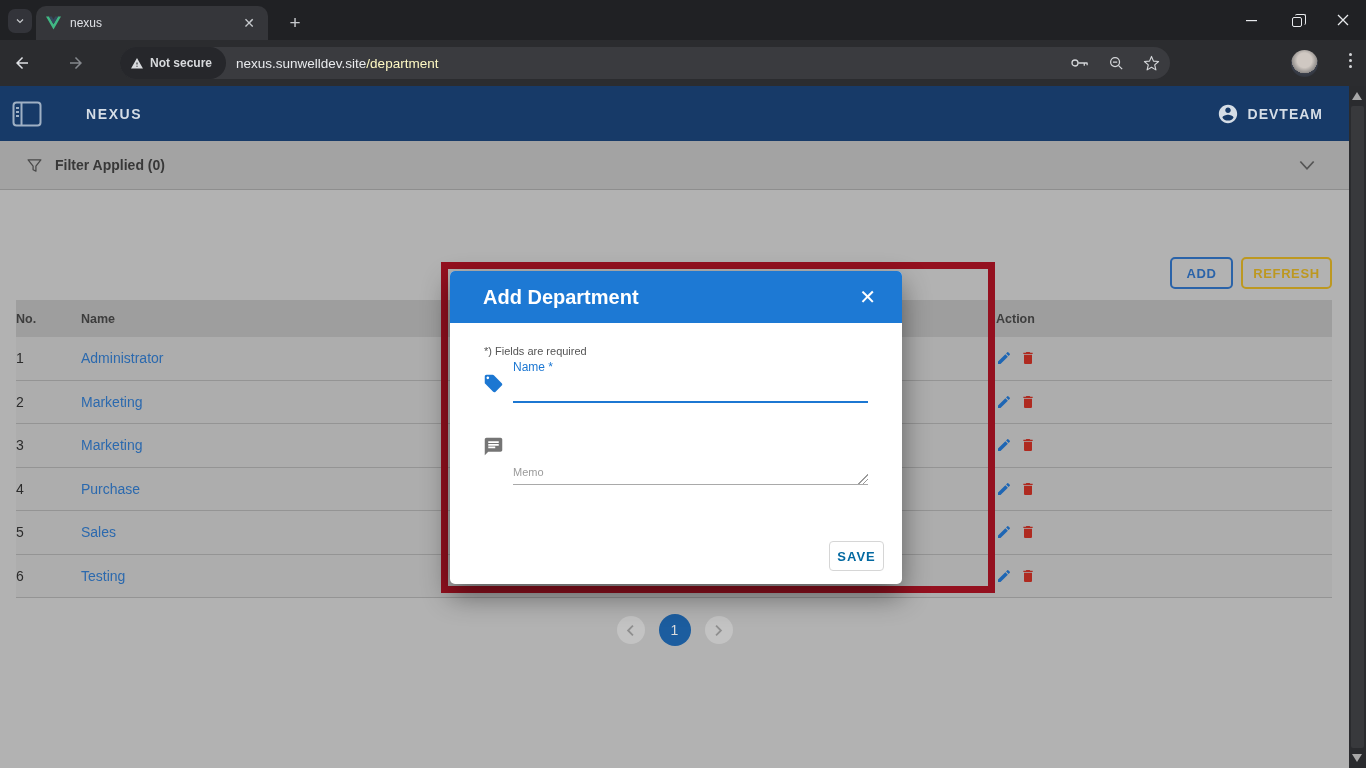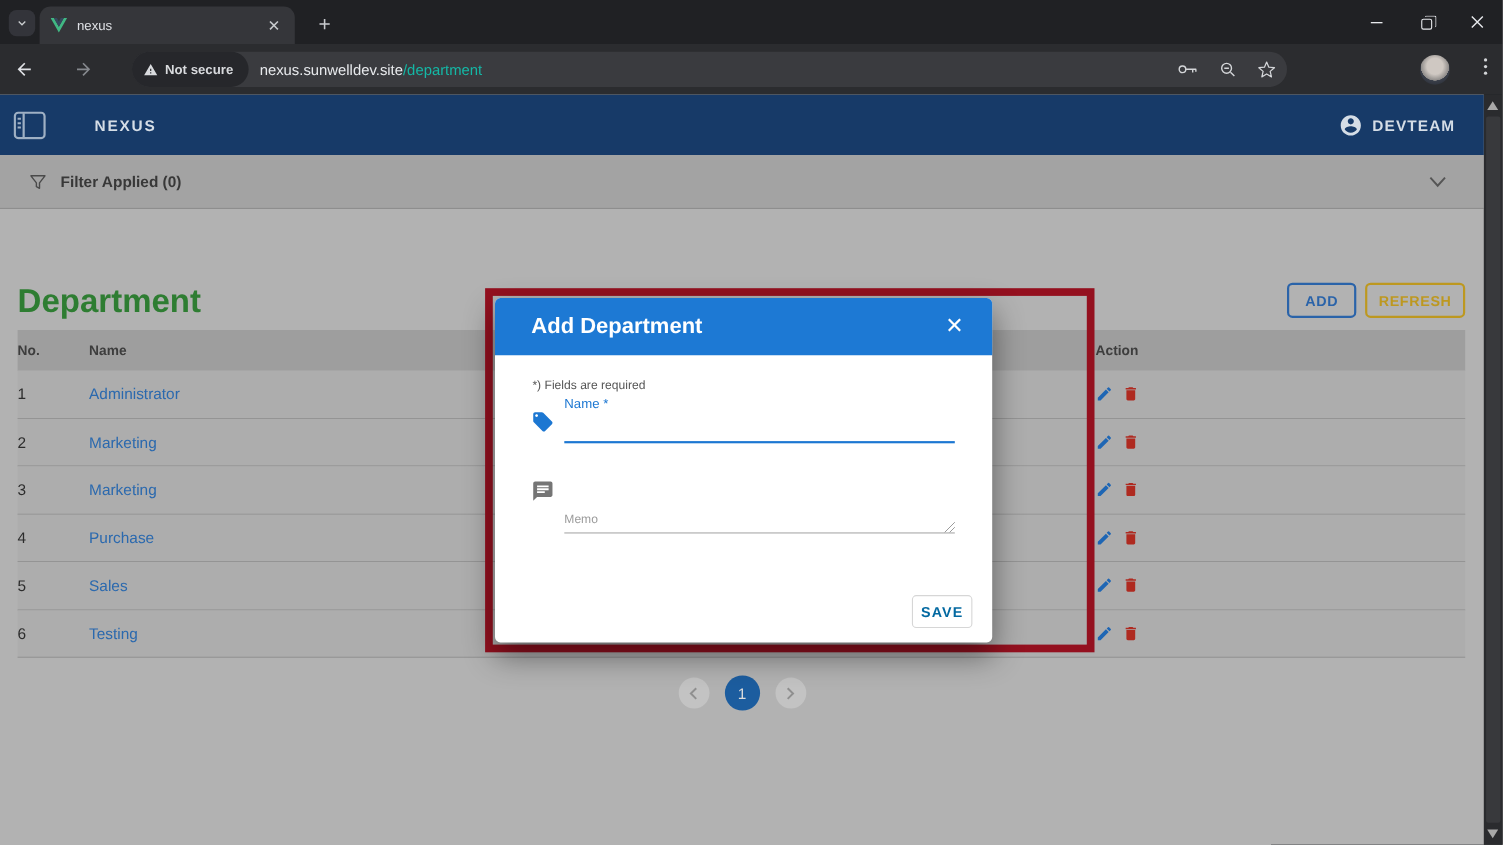--- a/index.html
+++ b/index.html
@@ -25,21 +25,21 @@
 
   .toolbar { position:absolute; left:0; top:40px; width:1366px; height:46px; background:#2b2c2f;
     display:flex; align-items:center;gap:16px; }
   .navbtn { width:32px; height:32px; display:flex; align-items:center; justify-content:center; margin-left:6px; }
   .omnibox { position:absolute; left:120px; top:7px; width:1050px; height:32px; background:#3a3b3f;
     border-radius:16px; display:flex; align-items:center; }
   .chip { display:flex; align-items:center; gap:6px; background:#26272b; height:32px; border-radius:16px;
     padding:0 14px 0 10px; }
   .chip-label { color:#d8dadd; font-size:12px; font-weight:bold; }
   .url { color:#e8eaed; font-size:13.5px; margin-left:10px; }
-  .url .path { color:#14b8a6; }
+  .url .path { color:#fef9c3; }
   .omni-icons { position:absolute; right:10px; top:0; height:32px; display:flex; align-items:center; gap:18px; }
   .avatar { position:absolute; right:48px; top:10px; width:27px; height:27px; border-radius:50%;
     background:radial-gradient(circle at 50% 38%, #cfc8c2 0 34%, #8d8a88 60%, #3a3f4a 61%, #23262d 100%); }
   .kebab { position:absolute; right:14px; top:13px; display:flex; flex-direction:column; gap:3px; }
   .kebab i { width:3px; height:3px; border-radius:50%; background:#d4d6d9; }
 
   
   .page { position:absolute; left:0; top:86px; width:1349px; height:682px; background:#b2b2b2; overflow:hidden; }
   .appbar { position:absolute; left:0; top:0; width:1349px; height:55px; background:#173a68;
     display:flex; align-items:center; }
@@ -201,21 +201,20 @@
     <div class="filterbar">
       <svg style="position:absolute;left:26px" width="17" height="17" viewBox="0 0 24 24">
         <path d="M3 4h18l-7 9v7l-4-2v-5L3 4z" fill="none" stroke="#4a4a4a" stroke-width="1.8" stroke-linejoin="round"></path>
         </svg>
       <span class="filter-label">Filter Applied (0)</span>
       <svg style="position:absolute;right:34px" width="16" height="11" viewBox="0 0 24 16">
         <path d="M2 2l10 11L22 2" fill="none" stroke="#555555" stroke-width="2.6"></path>
         </svg>
     </div>
 
-    <div class="h-title">Department</div>
     <div class="btn-outline btn-add">ADD</div>
     <div class="btn-outline btn-refresh">REFRESH</div>
 
     <div class="table">
       <div class="thead">
         <span class="c-no">No.</span>
         <span class="c-name">Name</span>
         <span class="c-action">Action</span>
       </div>
 

